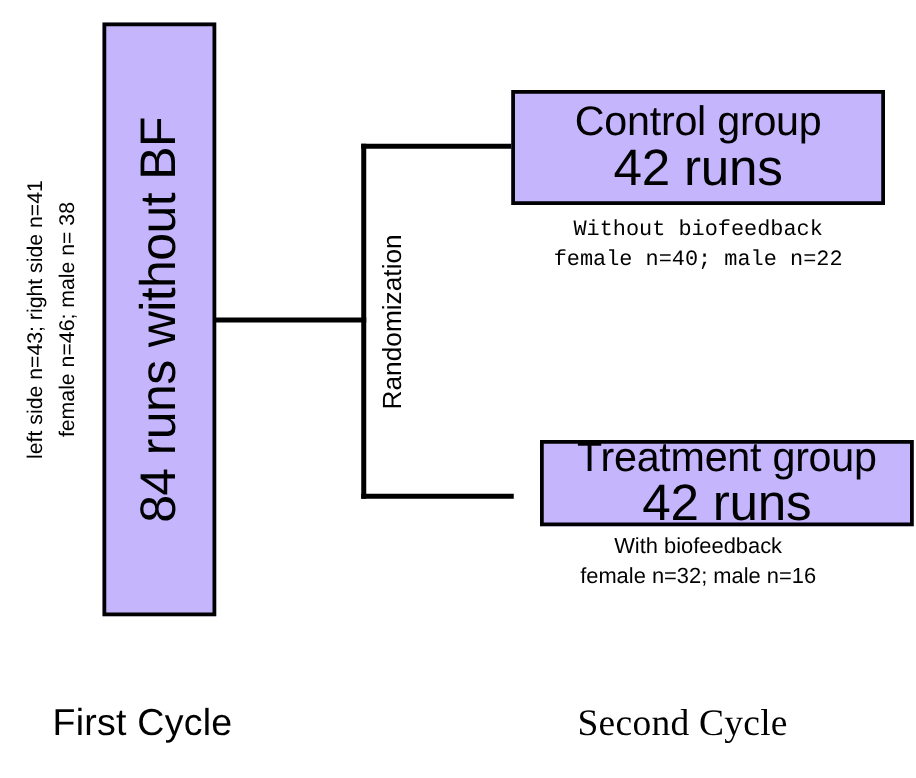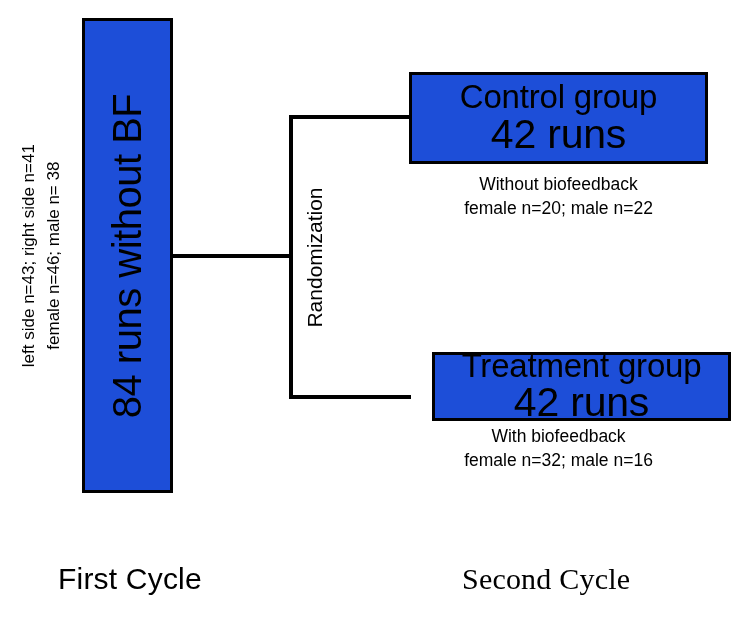--- a/index.html
+++ b/index.html
@@ -17,21 +17,21 @@
     height: 622px;
     background: #ffffff;
     overflow: hidden;
   }
 
   
   .box {
     position: absolute;
     box-sizing: border-box;
     border: 3px solid #000000;
-    background: #1d4ed8;
+    background: #c4b5fd;
   }
 
   #main-box {
     left: 82px;
     top: 18px;
     width: 91px;
     height: 475px;
   }
 
   
@@ -148,32 +148,32 @@
 
   
   .group-caption {
     position: absolute;
     width: 299px;
     left: 409px;
     text-align: center;
     font-size: 17.5px;
     line-height: 1.38;
   }
-  #control-caption   { top: 172px; }
+  #control-caption   { top: 172px; font-family: Liberation Mono, monospace; }
   #treatment-caption { top: 424px; }
   .caption-line { white-space: nowrap; }
 
   
   .cycle-label {
     position: absolute;
     font-size: 30px;
     white-space: nowrap;
     letter-spacing: 0.2px;
   }
-  #first-cycle-label  { left: 58px;  top: 562px; }
+  #first-cycle-label  { left: 42px;  top: 562px; }
   #second-cycle-label { left: 462px; top: 562px; font-family: Liberation Serif, serif; }
 </style>
 </head>
 <body>
 
 <div id="canvas">
 
   <div id="left-stats">
     <div id="left-stats-inner">
       <div>left side n=43; right side n=41</div>
@@ -198,21 +198,21 @@
 
   <div class="box" id="control-box">
     <div class="group-box-inner">
       <span class="group-title">Control group</span>
       <span class="group-runs">42 runs</span>
     </div>
   </div>
 
   <div class="group-caption" id="control-caption">
     <div class="caption-line">Without biofeedback</div>
-    <div class="caption-line">female n=20; male n=22</div>
+    <div class="caption-line">female n=40; male n=22</div>
   </div>
 
   <div class="box" id="treatment-box">
     <div class="group-box-inner">
       <span class="group-title">Treatment group</span>
       <span class="group-runs">42 runs</span>
     </div>
   </div>
 
   <div class="group-caption" id="treatment-caption">

